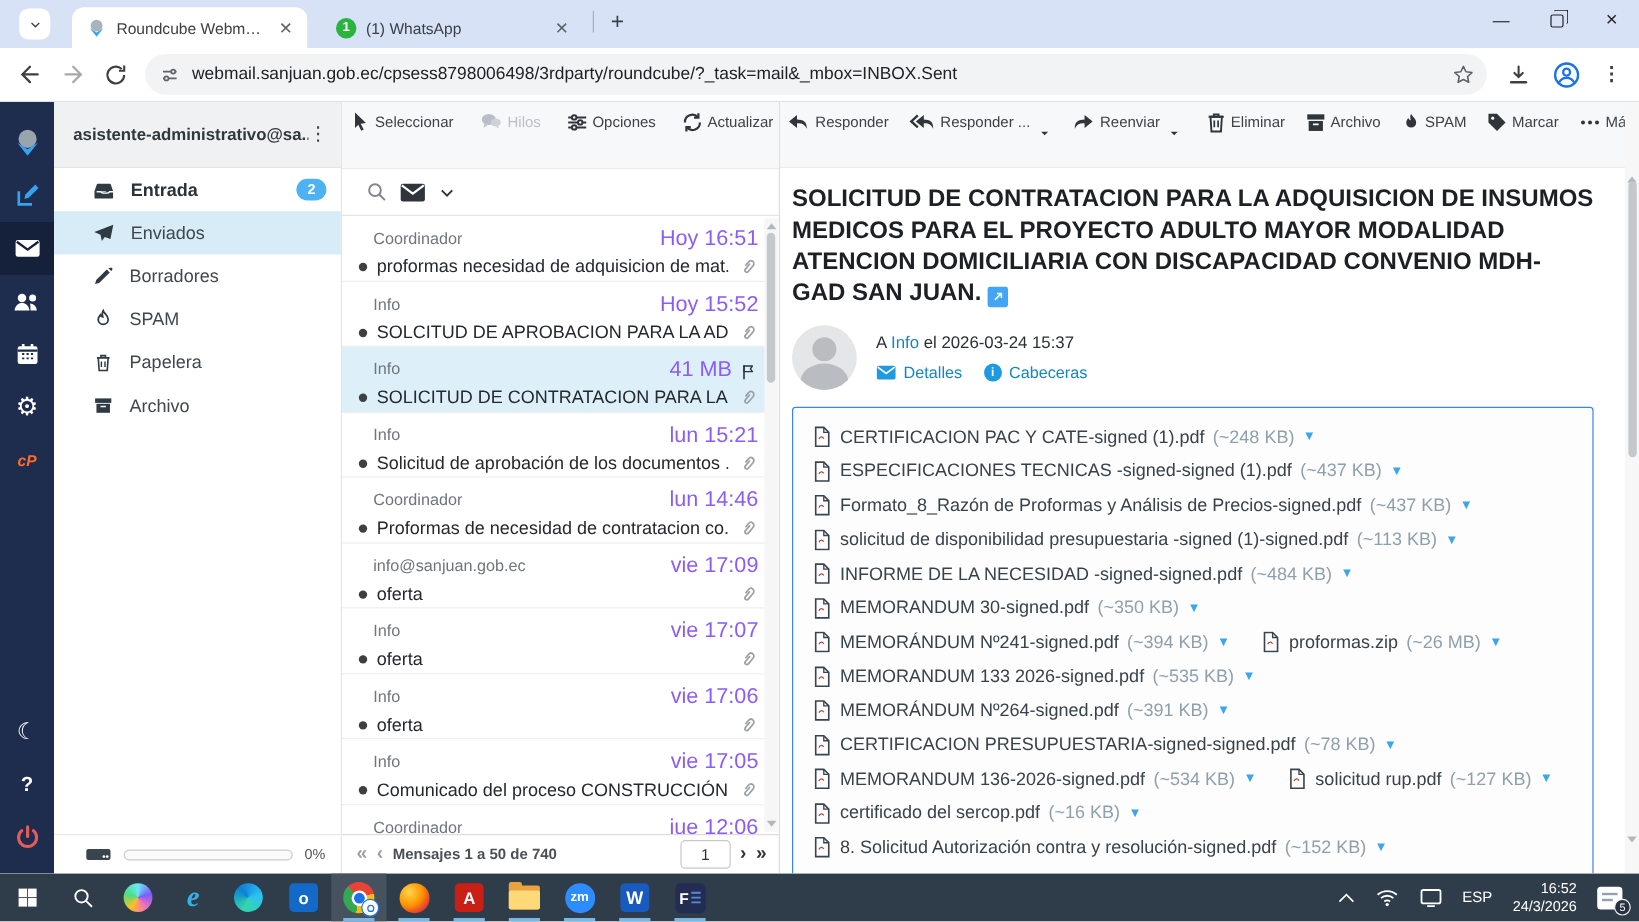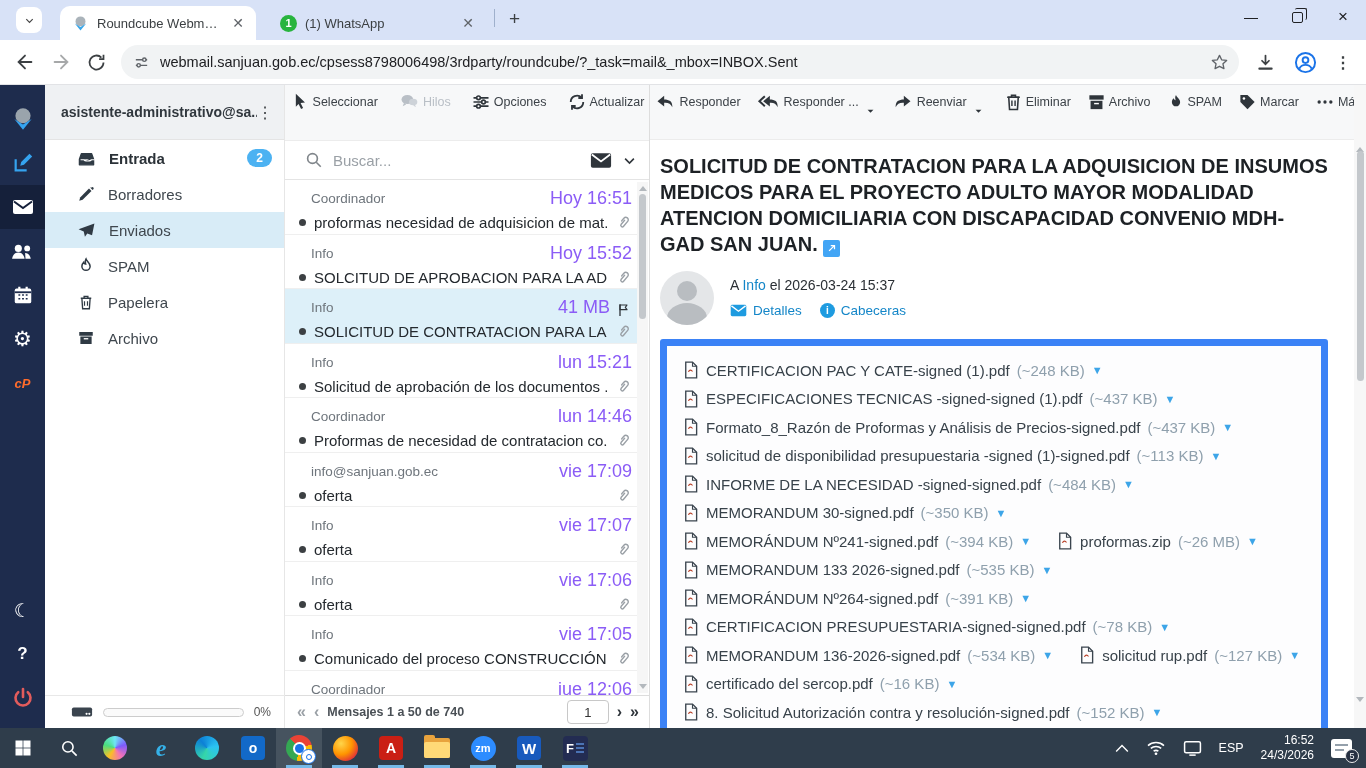--- a/index.html
+++ b/index.html
@@ -94,21 +94,21 @@
   .extlink{display:inline-flex;width:17px;height:17px;background:#42a5f5;border-radius:2px;vertical-align:-2px;align-items:center;justify-content:center}
   .senderblk{display:flex;gap:16px;margin:14px 0 0 10px}
   .avatar{width:54px;height:54px;border-radius:50%;background:#e4e6e8;position:relative;overflow:hidden}
   .avatar:before{content:"";position:absolute;left:17px;top:10px;width:20px;height:20px;border-radius:50%;background:#b9bdc1}
   .avatar:after{content:"";position:absolute;left:7px;top:32px;width:40px;height:30px;border-radius:50%;background:#b9bdc1}
   .sline1{font-size:14px;color:#2b3035;margin-top:6px}
   .link{color:#1486c8}
   .sline2{display:flex;align-items:center;gap:18px;margin-top:10px;font-size:13.5px}
   .sline2 .item{display:flex;align-items:center;gap:6px;color:#1486c8}
   .infodot{width:15px;height:15px;border-radius:50%;background:#1e9be0;color:#fff;font-size:10px;font-weight:bold;display:flex;align-items:center;justify-content:center}
-  .attbox{margin:14px 24px 0 10px;border:7px solid #3b82f6;border-radius:3px;background:#fdfdfe;padding:10px 16px;display:flex;flex-wrap:wrap;column-gap:26px;row-gap:0;width:668px}
+  .attbox{margin:14px 24px 0 10px;border:1px solid #3b82f6;border-radius:3px;background:#fdfdfe;padding:10px 16px;display:flex;flex-wrap:wrap;column-gap:26px;row-gap:0;width:668px}
   .att{display:inline-flex;align-items:center;gap:7px;height:28.5px;white-space:nowrap}
   .attname{font-size:15px;color:#38424a}
   .attsize{font-size:15px;color:#8fa0ad}
   .caret{color:#3da5e8;font-size:11px}
   .readscroll{position:absolute;right:0;top:0;width:12px;height:643px;background:#f7f7f7}
   .rthumb{position:absolute;left:2.5px;top:66px;width:7px;height:230px;border-radius:4px;background:#c4c8cc}
 
   
   .taskbar{position:absolute;left:0;top:728px;width:1366px;height:40px;background:#2f3d4b;display:flex;align-items:center}
   .tk{width:46px;height:40px;display:flex;align-items:center;justify-content:center;position:relative;flex:0 0 auto}
@@ -269,32 +269,32 @@
         <span class="kebab">⋮</span>
       </div>
       <div class="folder first">
         <svg width="19" height="19" viewBox="0 0 24 24">
             <path d="M3 13l2.5-7h13L21 13v7H3zM3 13h5.5c0 2.2 7 2.2 7 0H21" fill="#2f3a44" stroke="#2f3a44" stroke-width="1.6" stroke-linejoin="round"></path>
             <path d="M4.5 13.6h4.4c.6 2 8.6 2 9.2 0h4.4" stroke="#fff" stroke-width="1.4" fill="none"></path>
           </svg>
         <span class="flabel">Entrada</span>
         <span class="badge">2</span>
       </div>
+      <div class="folder sel">
+        <svg width="19" height="19" viewBox="0 0 24 24">
+            <path d="M22 3L2 10.5l6.5 2.8L10 20l3-4.2L19 18z" fill="#2f3a44"></path>
+          </svg>
+        <span class="flabel">Enviados</span>
+      </div>
       <div class="folder">
         <svg width="18" height="18" viewBox="0 0 24 24">
             <path d="M3 21l1.2-4.5L16 4.7l3.3 3.3L7.5 19.8z" fill="#2f3a44"></path>
             <path d="M17.5 3.2l3.3 3.3 1-1a1.6 1.6 0 0 0-2.3-2.3z" fill="#2f3a44"></path>
           </svg>
         <span class="flabel">Borradores</span>
-      </div>
-      <div class="folder sel">
-        <svg width="19" height="19" viewBox="0 0 24 24">
-            <path d="M22 3L2 10.5l6.5 2.8L10 20l3-4.2L19 18z" fill="#2f3a44"></path>
-          </svg>
-        <span class="flabel">Enviados</span>
       </div>
       <div class="folder">
         <svg width="18" height="18" viewBox="0 0 24 24">
             <path d="M12 2.5c1 3.5 5.5 5 5.5 9.8a5.5 5.5 0 1 1-11 0c0-2 .9-3.7 2.4-5.2.4 1.5 1.3 2.3 2.6 2.4-.6-2.3-1-4.8.5-7z" fill="none" stroke="#2f3a44" stroke-width="2"></path>
           </svg>
         <span class="flabel">SPAM</span>
       </div>
       <div class="folder">
         <svg width="18" height="18" viewBox="0 0 24 24">
             <path d="M5 7h14M9.5 7V4.5h5V7M6.5 7l1 14h9l1-14" fill="none" stroke="#2f3a44" stroke-width="1.8"></path>
@@ -353,21 +353,20 @@
               <path d="M18 2.8v4.4h-4.4M6 21.2v-4.4h4.4" fill="none" stroke="#2f353b" stroke-width="2.2"></path>
             </svg>
           <span>Actualizar</span>
         </div>
       </div>
       <div class="searchrow">
         <svg width="18" height="18" viewBox="0 0 24 24">
             <circle cx="10" cy="10" r="6.5" fill="none" stroke="#80868b" stroke-width="2.2"></circle>
             <path d="M15 15l6 6" stroke="#80868b" stroke-width="2.2"></path>
           </svg>
-        <input type="text" placeholder="Buscar..." style="">
         <svg width="22" height="17" viewBox="0 0 24 18">
             <rect x="1" y="1" width="22" height="16" rx="2" fill="#2f353b"></rect>
             <path d="M2 2.5l10 7.5 10-7.5" fill="none" stroke="#fff" stroke-width="2"></path>
           </svg>
         <svg width="15" height="15" viewBox="0 0 24 24">
             <polyline points="5,9 12,16 19,9" fill="none" stroke="#2f353b" stroke-width="2.6"></polyline>
           </svg>
       </div>
 
       <div class="mrows">

